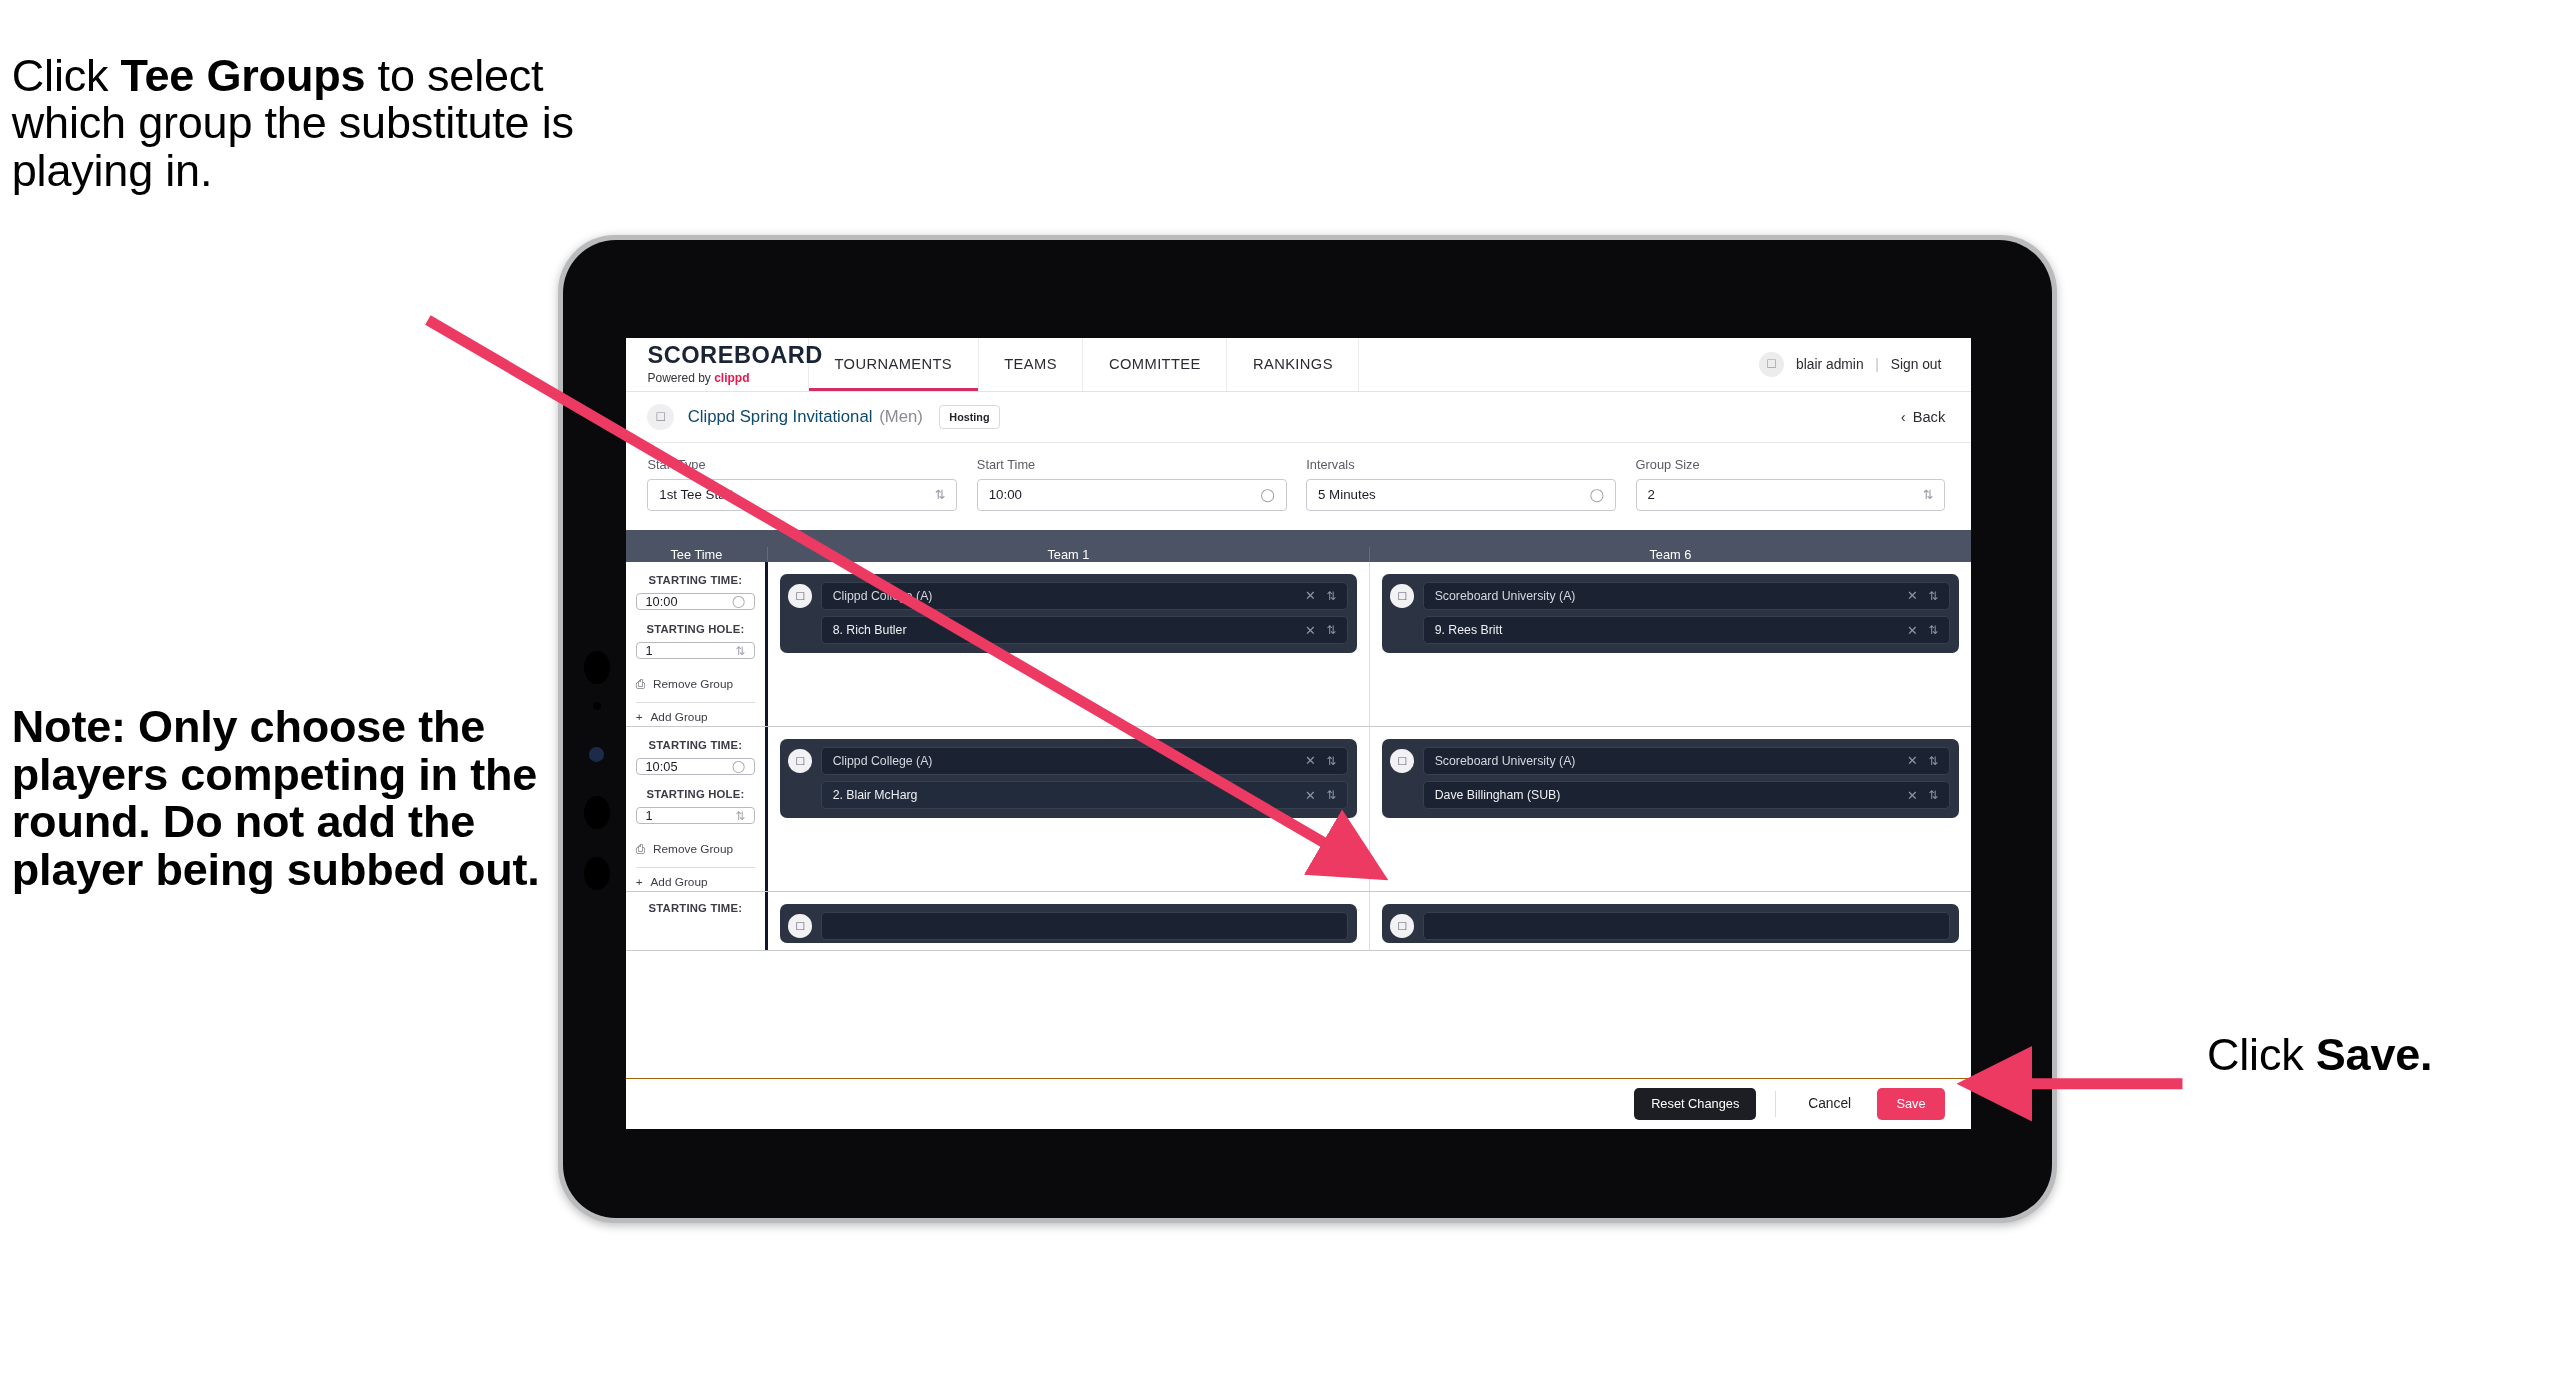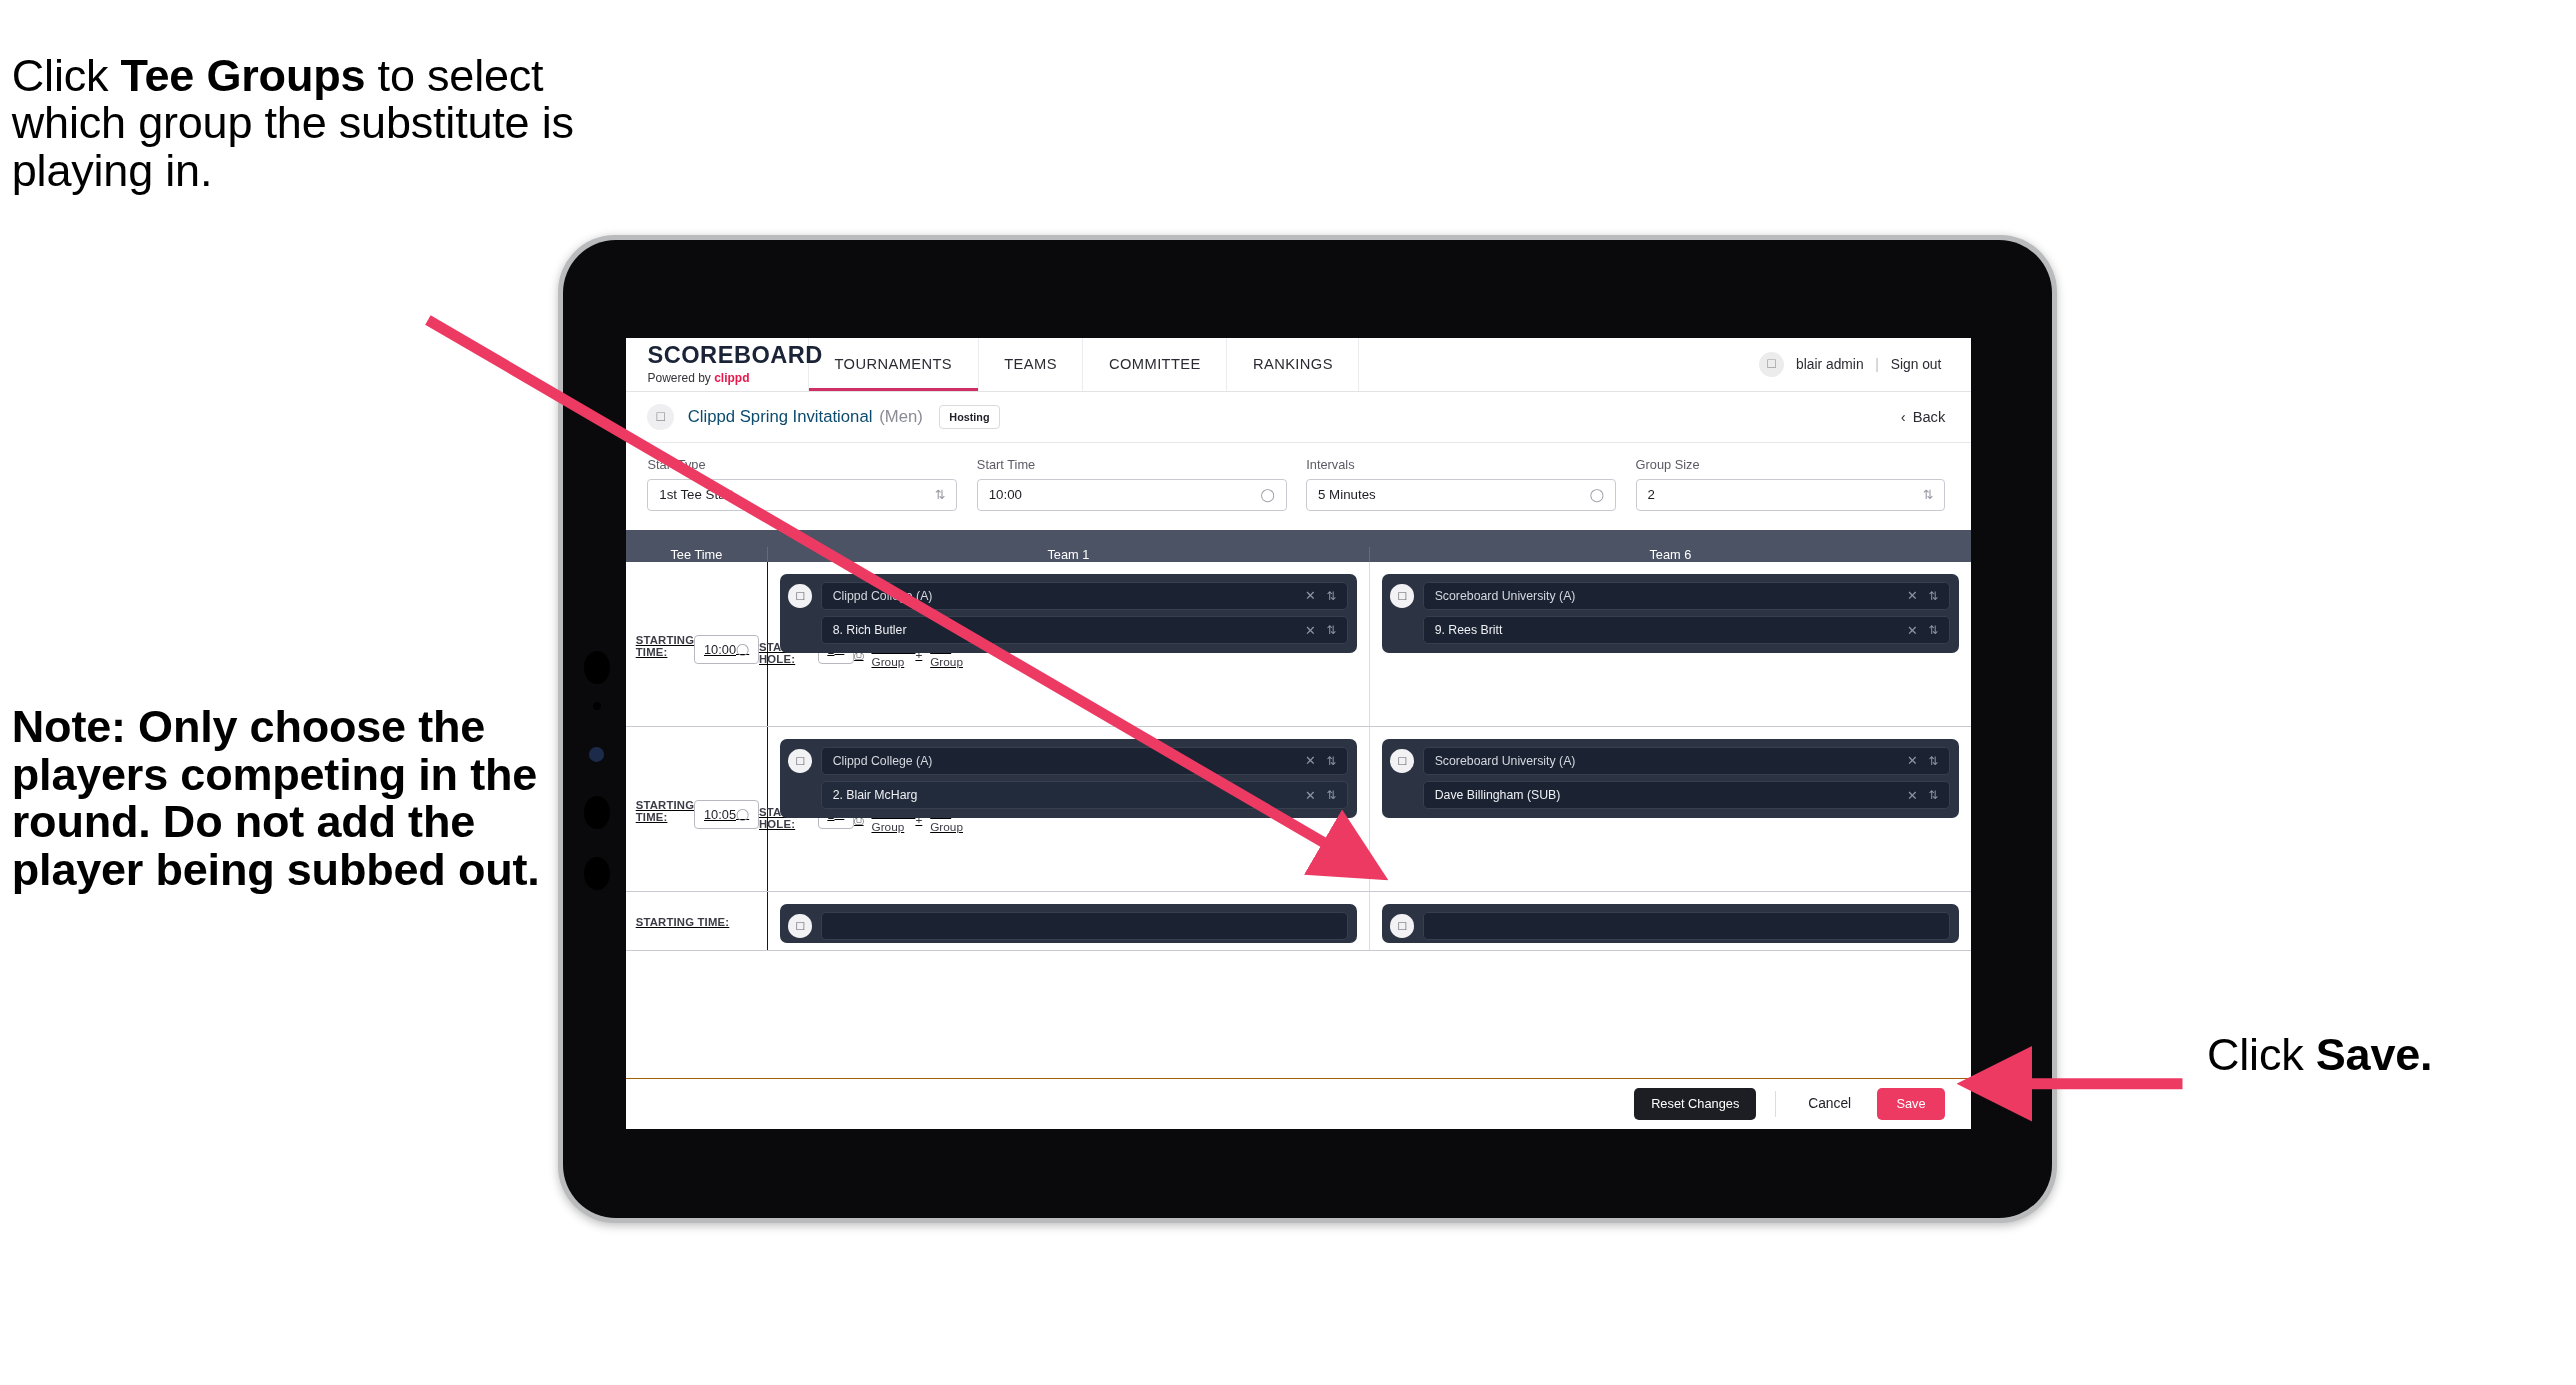--- a/index.html
+++ b/index.html
@@ -146,24 +146,23 @@
   .th {
     display:flex; align-items:center; justify-content:center;
     font-size:12.8px; border-right:1px solid #646b7c;
   }
   .th.tee { width:142px; }
   .th.t1 { flex:1; }
   .th.t2 { flex:1; border-right:none; }
 
   .grouprow { display:flex; border-bottom:1px solid #c9c9d0; background:#fff; }
   .teecol {
-    width:142px; border-right:1px solid #0f172a;
-    padding: 11.8px 9.8px 7.9px; display:flex; 
+    width:142px; border-right:3px solid #0f172a;
+    padding: 11.8px 9.8px 7.9px; display:flex; flex-direction:column;
     align-items:center;
-    text-decoration:underline;
   }
   .tee-label { font-size:11.3px; font-weight:700; color:#3c3c46; letter-spacing:0.2px; }
   .tee-input {
     margin-top:6.9px; width:100%; height:29.5px;
     border:1px solid #b8b8c0; border-radius:3.9px;
     display:flex; align-items:center; padding:0 8.8px;
     font-size:12.8px; color:#1d1d25; background:#fff;
   }
   .tee-input .ctrl-ico { margin-left:auto; color:#a3a3ad; font-size:11.8px; }
   .tee-label.second { margin-top:13.8px; }

